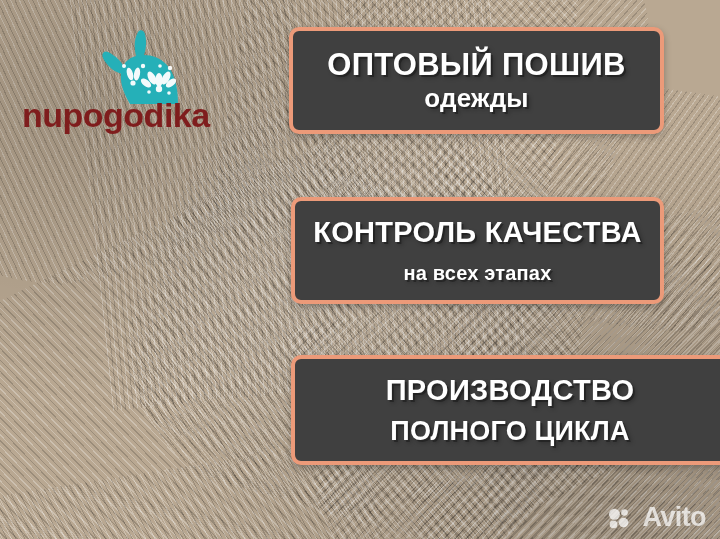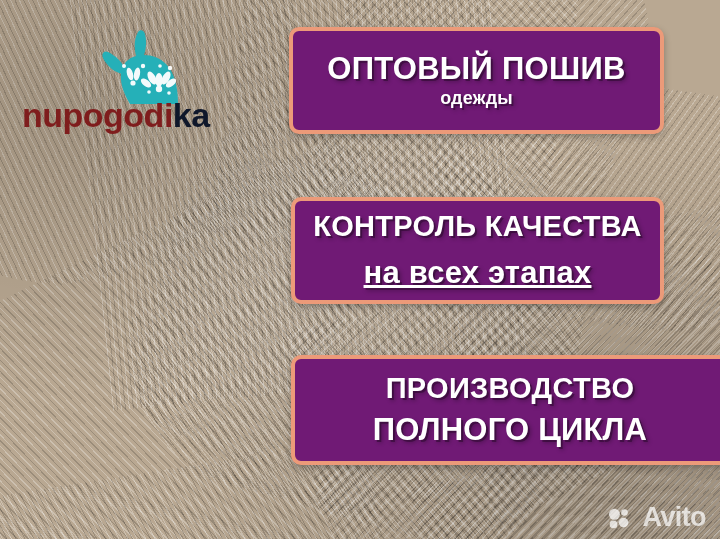--- a/index.html
+++ b/index.html
@@ -207,27 +207,27 @@
     top: 68px;
     width: 215px;
     font-size: 34px;
     font-weight: 700;
     letter-spacing: -0.5px;
     line-height: 1;
     white-space: nowrap;
   }
   .lg-a { color: #7f1d1d; }
   .lg-b { color: #7f1d1d; }
-  .lg-c { color: #0f172a; }
+  .lg-c { color: #7f1d1d; }
 
   
   .banner {
     position: absolute;
     box-sizing: border-box;
-    background: #701a75;
+    background: #404040;
     border: 4px solid #ec9a79;
     border-radius: 10px;
     display: flex;
     flex-direction: column;
     align-items: center;
     justify-content: center;
     box-shadow: 0 3px 7px rgba(0,0,0,0.28);
   }
   .banner-line {
     color: #ffffff;
@@ -248,25 +248,25 @@
     font-weight: 700;
     letter-spacing: 0.2px;
     margin-top: 3px;
   }
 
   #banner-1 { left: 289px; top: 27px;  width: 375px; height: 107px; }
   #banner-2 { left: 291px; top: 197px; width: 373px; height: 107px; gap: 12px; }
   #banner-3 { left: 291px; top: 355px; width: 438px; height: 110px; }
 
   #banner-1 .bl-big { font-size: 31px; }
-  #banner-1 .bl-sub { font-size: 18px; }
+  #banner-1 .bl-sub { font-size: 26px; }
   #banner-2 .bl-big { font-size: 29px; }
-  #banner-2 .bl-sub { font-size: 31px; text-decoration: underline; }
+  #banner-2 .bl-sub { font-size: 20px; }
   #banner-3 .bl-big { font-size: 29px; }
-  #banner-3 .bl-sub { font-size: 31px; margin-top: 11px; }
+  #banner-3 .bl-sub { font-size: 27px; margin-top: 11px; }
 
   
   .avito {
     position: absolute;
     right: 14px;
     bottom: 8px;
     display: flex;
     align-items: center;
     gap: 13px;
     opacity: 0.82;

